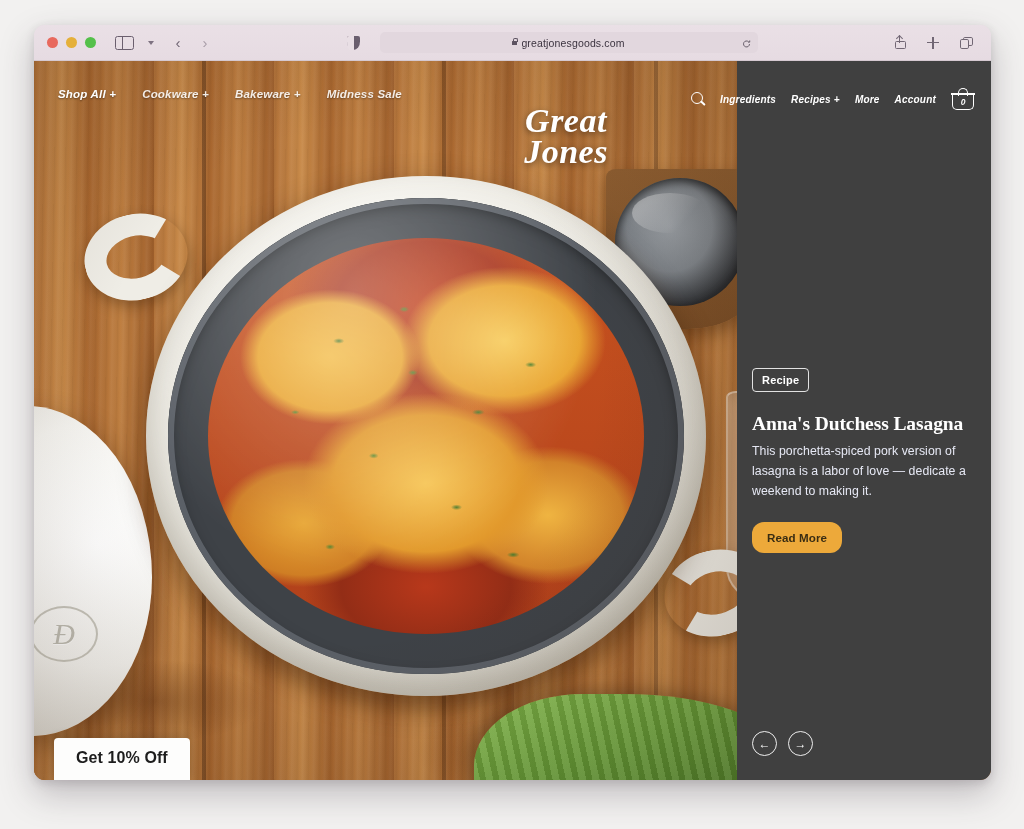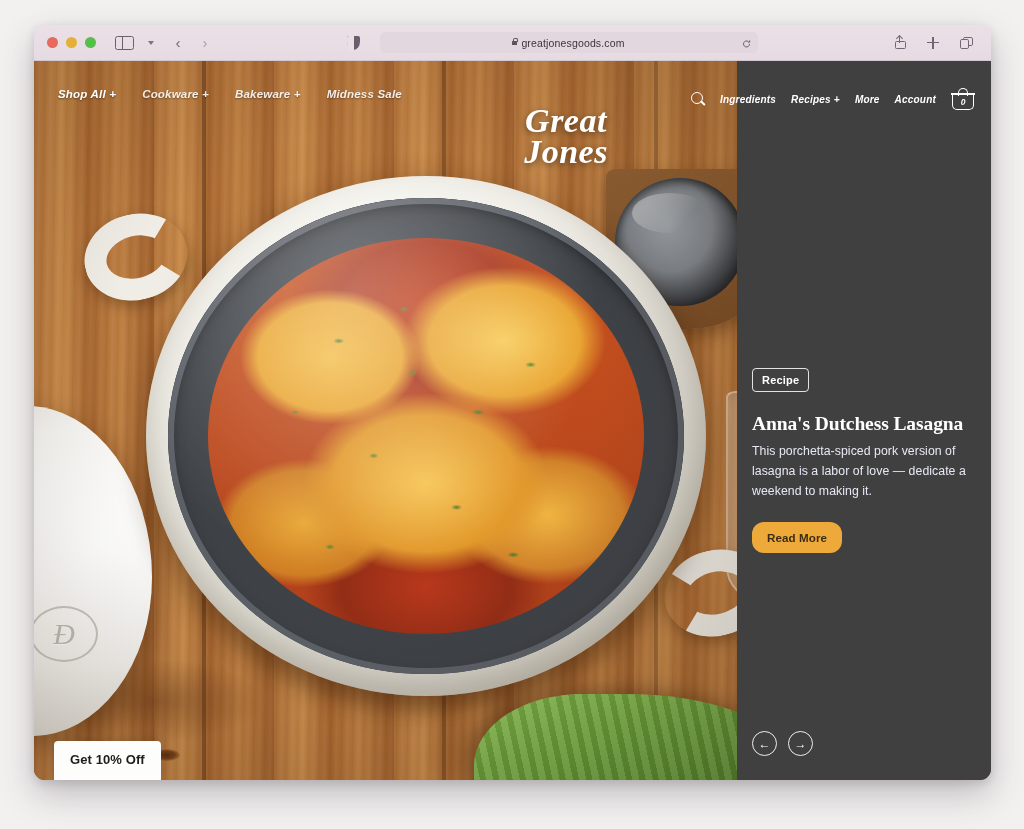--- a/index.html
+++ b/index.html
@@ -528,24 +528,24 @@
     color: #fff;
     font-size: 12px;
     line-height: 1;
   }
 
   
   .promo-tab {
     position: absolute;
     left: 20px; bottom: 0;
     background: #fdfdfc;
-    padding: 11px 16px 13px;
+    padding: 11px 22px 13px;
     border-radius: 4px 4px 0 0;
     color: #1d1d1d;
-    font-size: 13px;
+    font-size: 16px;
     font-weight: 700;
     letter-spacing: .1px;
     box-shadow: 0 -2px 10px rgba(0,0,0,.16);
     z-index: 6;
   }
 </style>
 </head>
 <body>
 
 <div class="browser-window">

